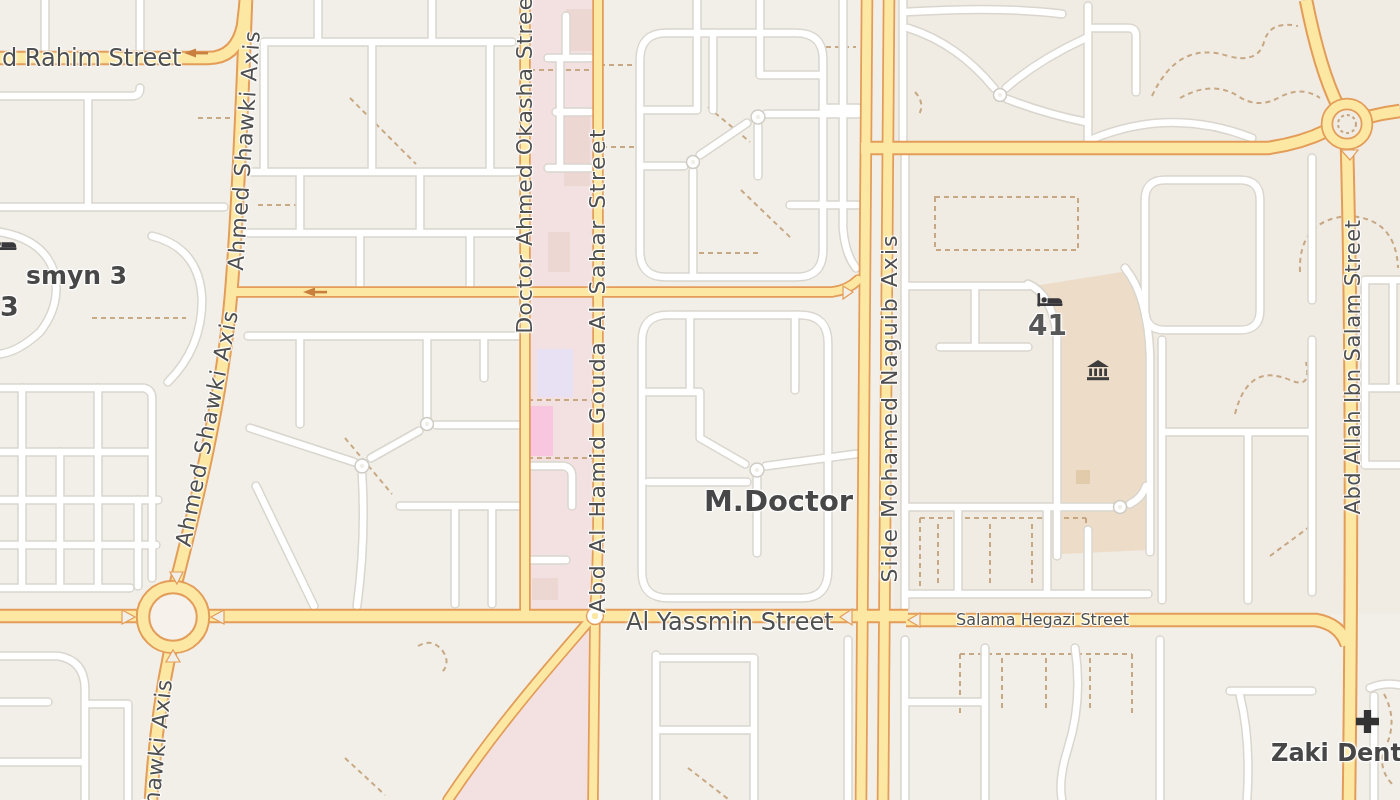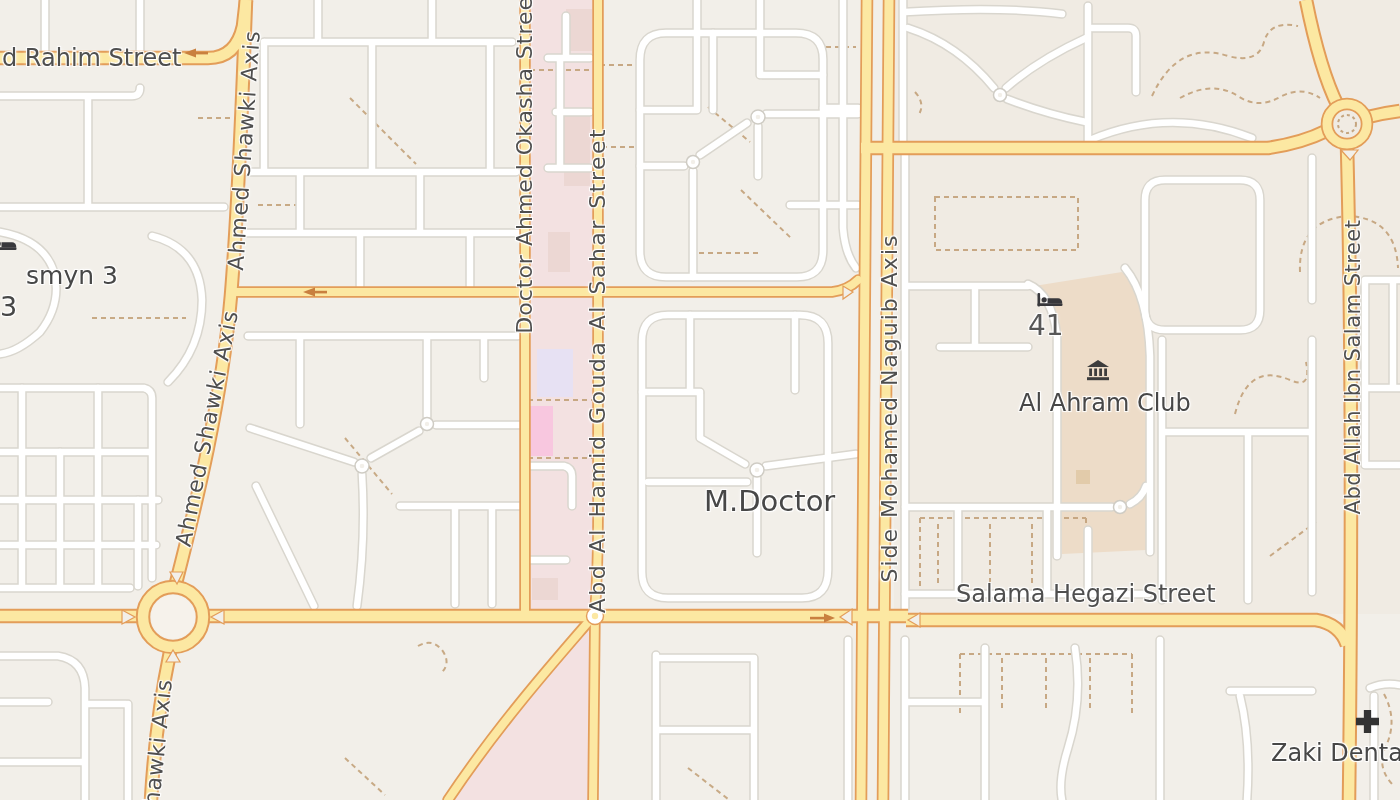--- a/index.html
+++ b/index.html
@@ -8,21 +8,21 @@
     background:#fdba74;cursor:grab;
     font-family:"DejaVu Sans",sans-serif;
   }
   .map svg.base{position:absolute;left:0;top:0;}
   .lbl{
     position:absolute;white-space:nowrap;color:#4f4f4f;z-index:5;
     text-shadow:-1px -1px 0 rgba(255,255,255,.85),1px -1px 0 rgba(255,255,255,.85),
                 -1px 1px 0 rgba(255,255,255,.85),1px 1px 0 rgba(255,255,255,.85),0 0 4px #fff;
   }
   .vlbl{transform-origin:center center;}
-  .place{color:#474747;}
+  .place{color:#474747;font-weight:bold;}
   .poi{position:absolute;z-index:4;line-height:0;}
 </style>
 </head>
 <body>
 
 <div class="map">
 
   <svg class="base" width="1400" height="800" viewBox="0 0 1400 800">
 
     <g>
@@ -222,22 +222,22 @@
 
   <div class="lbl vlbl" style="left:244px;top:150px;font-size:22px;letter-spacing:1.5px;transform:translate(-50%,-50%) rotate(-86deg)">Ahmed Shawki Axis</div>
   <div class="lbl vlbl" style="left:207px;top:428px;font-size:22px;letter-spacing:1.5px;transform:translate(-50%,-50%) rotate(-78.5deg)">Ahmed Shawki Axis</div>
   <div class="lbl vlbl" style="left:158px;top:742px;font-size:22px;letter-spacing:1px;transform:translate(-50%,-50%) rotate(-84deg)">hawki Axis</div>
 
   <div class="lbl vlbl" style="left:524px;top:160px;font-size:22px;letter-spacing:1px;transform:translate(-50%,-50%) rotate(-90deg)">Doctor Ahmed Okasha Street</div>
   <div class="lbl vlbl" style="left:597px;top:370px;font-size:22px;letter-spacing:2.5px;transform:translate(-50%,-50%) rotate(-90deg)">Abd Al Hamid Gouda Al Sahar Street</div>
   <div class="lbl vlbl" style="left:889px;top:408px;font-size:22px;letter-spacing:2px;transform:translate(-50%,-50%) rotate(-90deg)">Side Mohamed Naguib Axis</div>
   <div class="lbl vlbl" style="left:1353px;top:367px;font-size:21px;letter-spacing:0.5px;transform:translate(-50%,-50%) rotate(-90deg)">Abd Allah Ibn Salam Street</div>
 
-  <div class="lbl" style="left:956px;top:580px;font-size:24px">Salama Hegazi Street</div>
+  <div class="lbl" style="left:626px;top:608px;font-size:24px">Al Yassmin Street</div>
+  <div class="lbl" style="left:956px;top:610px;font-size:16px">Salama Hegazi Street</div>
 
   <div class="lbl place" style="left:704px;top:484px;font-size:29px">M.Doctor</div>
-  <div class="lbl place" style="left:1019px;top:389px;font-size:24px">Al Ahram Club</div>
   <div class="lbl place" style="left:1271px;top:739px;font-size:24px">Zaki Dental</div>
   <div class="lbl place" style="left:1028px;top:309px;font-size:28px;color:#575757">41</div>
   <div class="lbl place" style="left:26px;top:261px;font-size:25px">smyn 3</div>
   <div class="lbl place" style="left:0px;top:291px;font-size:27px">3</div>
 
 </div>
 
 </body></html>

